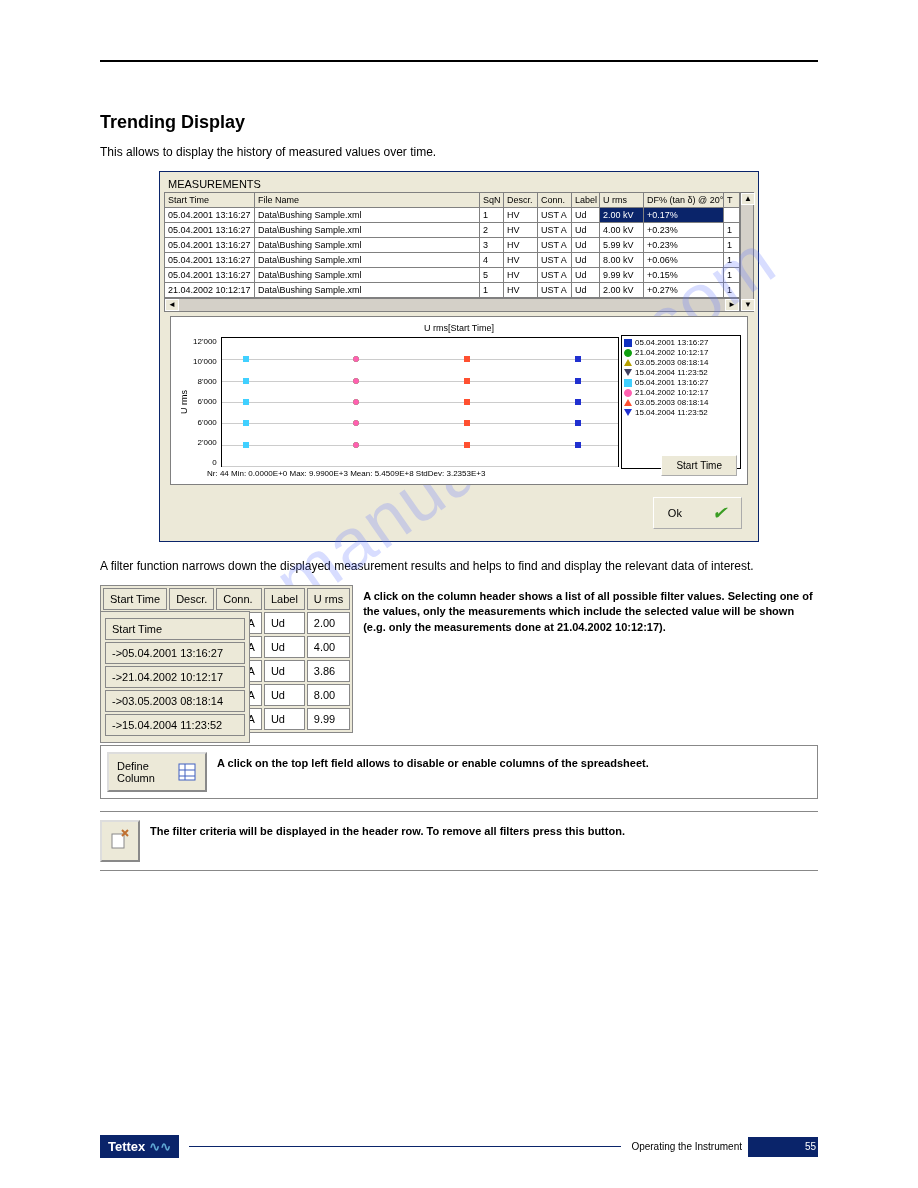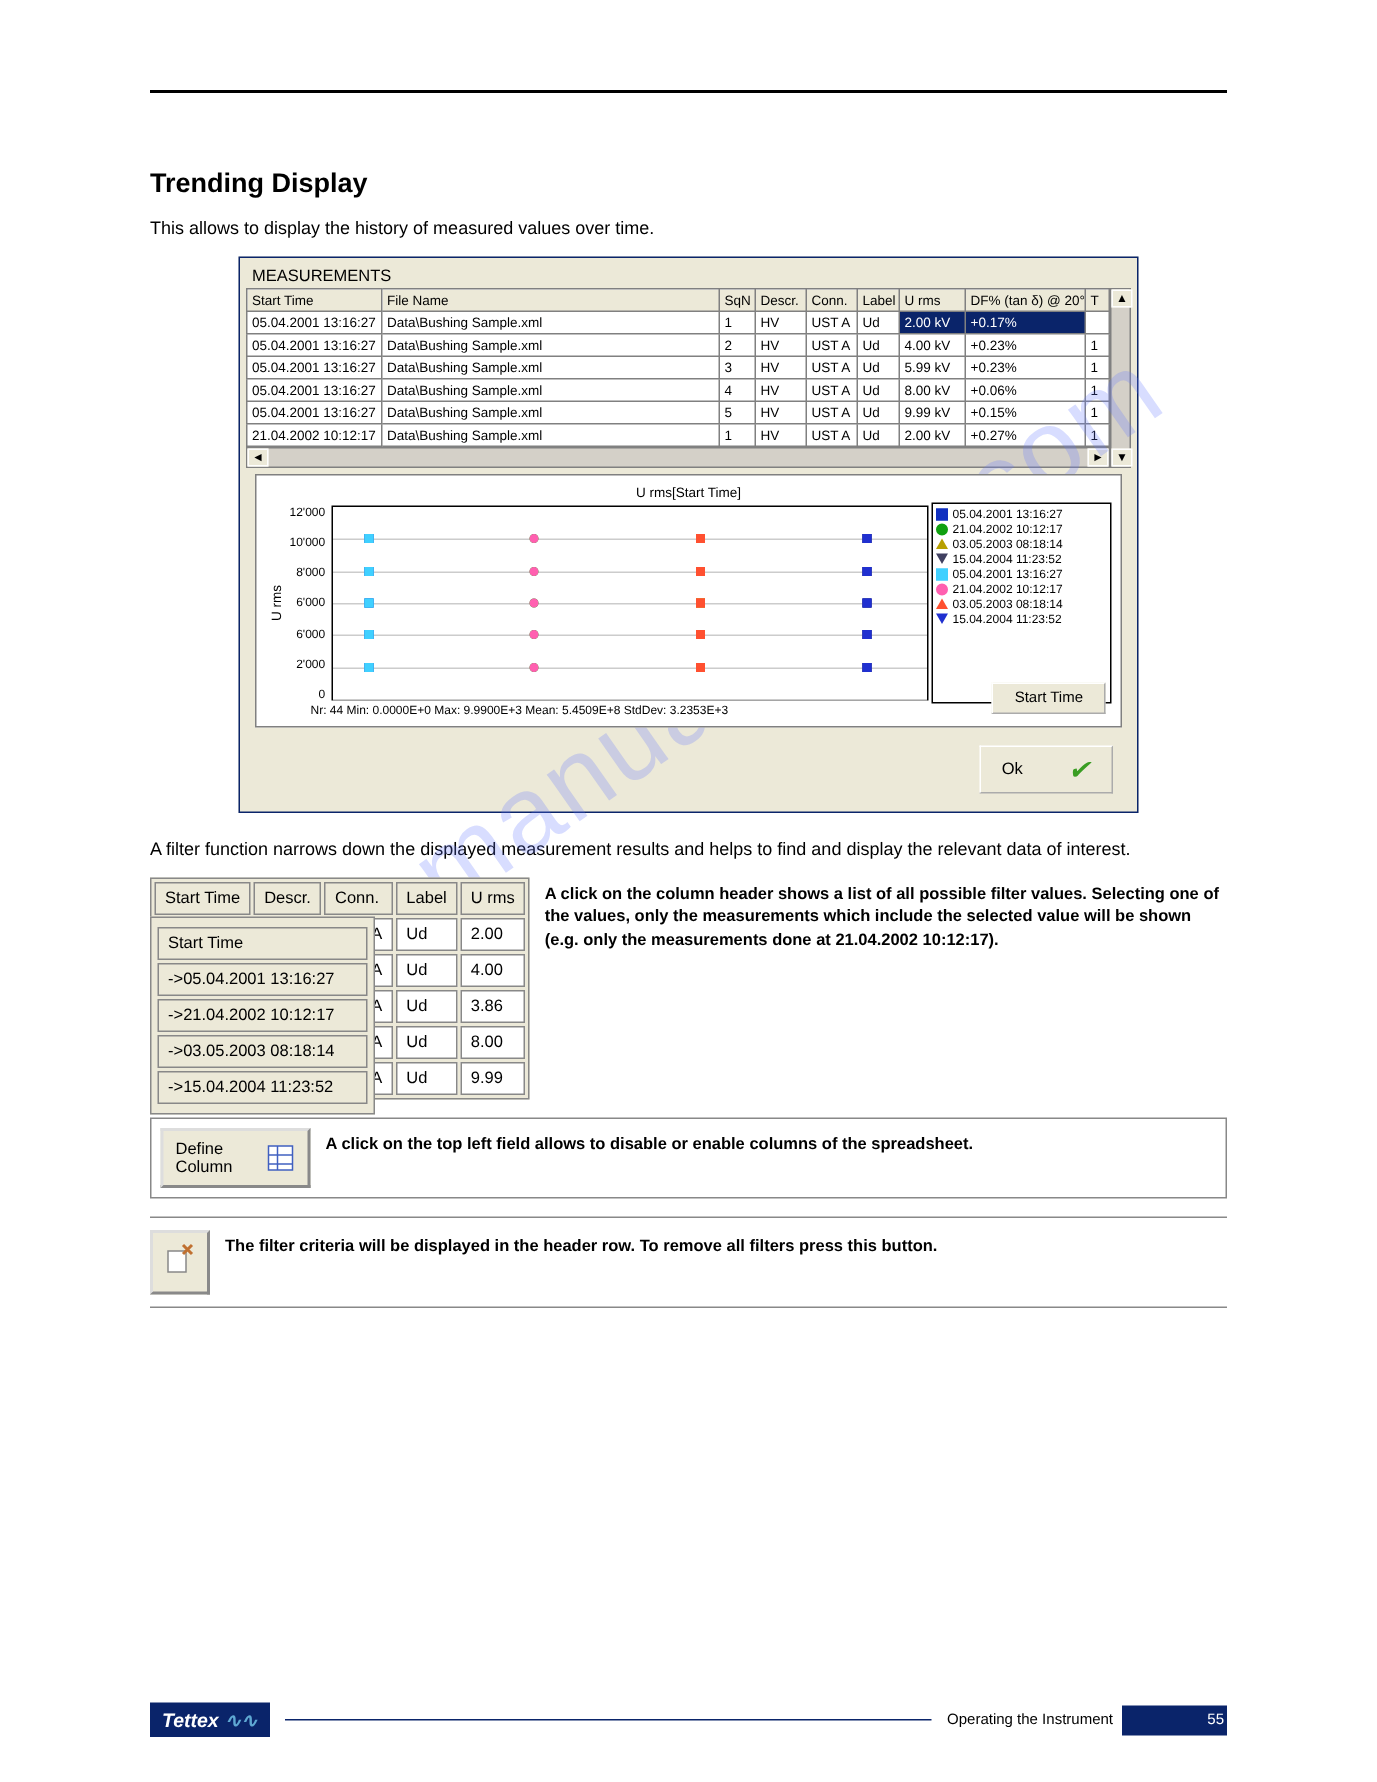--- a/index.html
+++ b/index.html
@@ -52,21 +52,21 @@
   .small-grid th, .small-grid td { border: 1px solid #888; padding: 4px 6px; background: #fff; }
   .small-grid th { background: #ece9d8; font-weight: normal; text-align: left; }
   .dropdown-panel { position: relative; border: 1px solid #888; background: #ece9d8; padding: 4px; font-size: 11px; }
   .dropdown-panel .ditem { border: 1px solid #888; padding: 4px 6px; margin: 2px 0; background: #ece9d8; }
   .row2 { display: flex; align-items: flex-start; gap: 10px; }
   .row2 .desc { flex: 1; font-size: 11px; line-height: 1.4; padding-top: 4px; font-weight: bold; }
   .icon-btn { border: 2px outset #ddd; background: #ece9d8; padding: 6px; display: inline-block; }
   .define-col { border: 2px outset #ddd; background: #ece9d8; padding: 6px 8px; display: inline-flex; align-items: center; gap: 10px; font-size: 11px; }
   
   .footer { position: absolute; bottom: 30px; left: 100px; right: 100px; display: flex; align-items: center; }
-  .footer .brand { background: #0a246a; color: #fff; padding: 4px 8px; font-size: 13px; font-weight: bold; font-style: italic; }
+  .footer .brand { background: #0a246a; color: #fff; padding: 4px 8px; font-size: 13px; font-weight: bold; }
   .footer .wave { color: #5fa8d3; margin-left: 4px; }
   .footer .line { flex: 1; border-top: 1px solid #0a246a; margin: 0 10px; }
   .footer .pnum { background: #0a246a; color: #0a246a; width: 70px; height: 20px; }
   .footer .pg { font-size: 10px; margin-right: 6px; }
   .point { position: absolute; width: 6px; height: 6px; transform: translate(-50%,-50%); }
   .gridline { position: absolute; background: #ccc; }
 </style>
 </head>
 <body>
 

